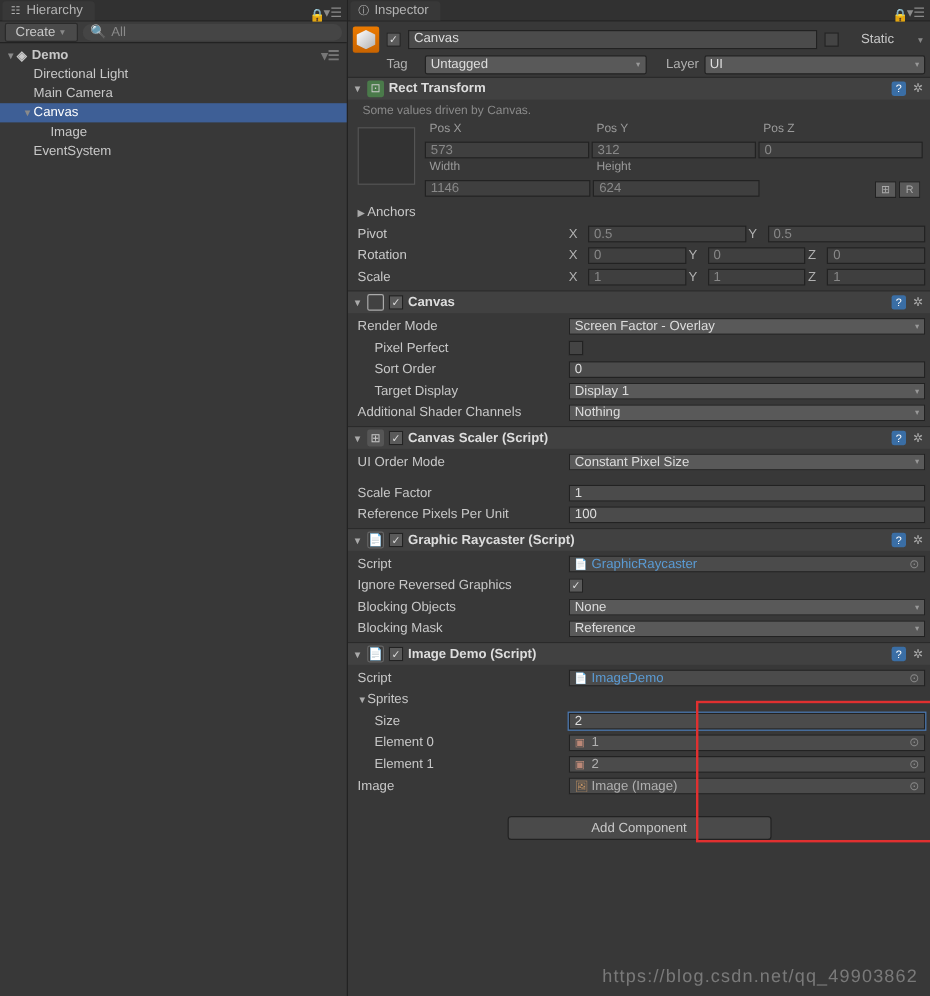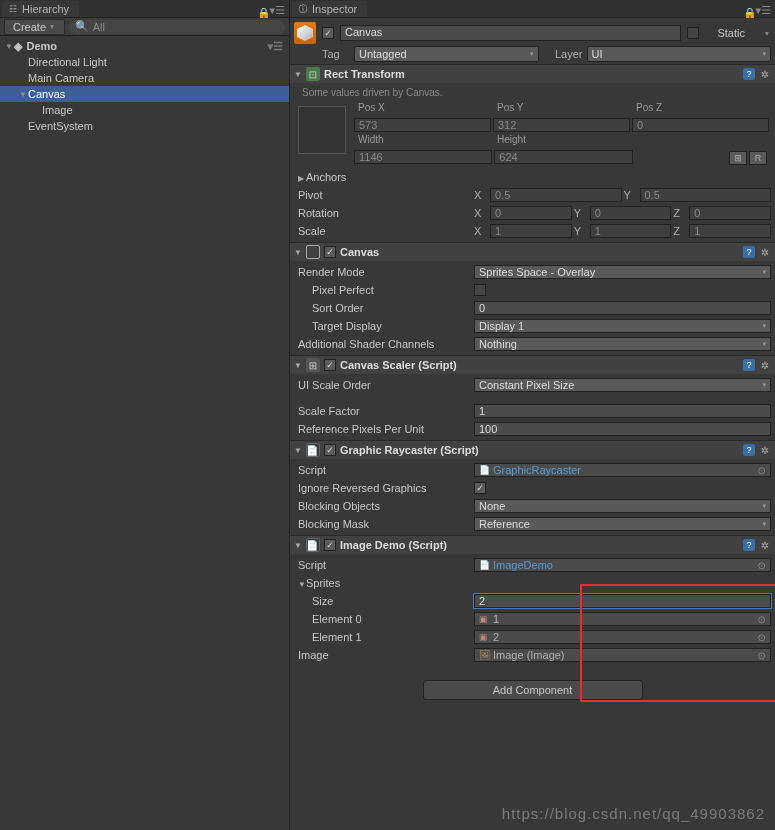--- a/index.html
+++ b/index.html
@@ -296,21 +296,21 @@
         <div class="comp-extras">
             <span class="help">?</span>
             <span class="gear">✲</span>
           </div>
       </div>
       <div class="comp-body">
         <div class="prop-row">
             <div class="prop-label">Render Mode</div>
             <div class="fields">
               <div class="dd-field">
-                <span>Sprites Space - Overlay</span>
+                <span>Screen Factor - Overlay</span>
                 <span class="arr">▾</span>
               </div>
             </div>
           </div>
         <div class="prop-row">
             <div class="prop-label indent1">Pixel Perfect</div>
             <div class="fields">
               <div class="chk" style="background:#444"></div>
             </div>
           </div>
@@ -349,21 +349,21 @@
         <span class="comp-icon ci-scaler">⊞</span>
         <div class="chk">✓</div>
         <span class="comp-title">Canvas Scaler (Script)</span>
         <div class="comp-extras">
             <span class="help">?</span>
             <span class="gear">✲</span>
           </div>
       </div>
       <div class="comp-body">
         <div class="prop-row">
-            <div class="prop-label">UI Scale Order</div>
+            <div class="prop-label">UI Order Mode</div>
             <div class="fields">
               <div class="dd-field">
                 <span>Constant Pixel Size</span>
                 <span class="arr">▾</span>
               </div>
             </div>
           </div>
         <div class="prop-row" style="height:8px"></div>
         <div class="prop-row">
             <div class="prop-label">Scale Factor</div>

